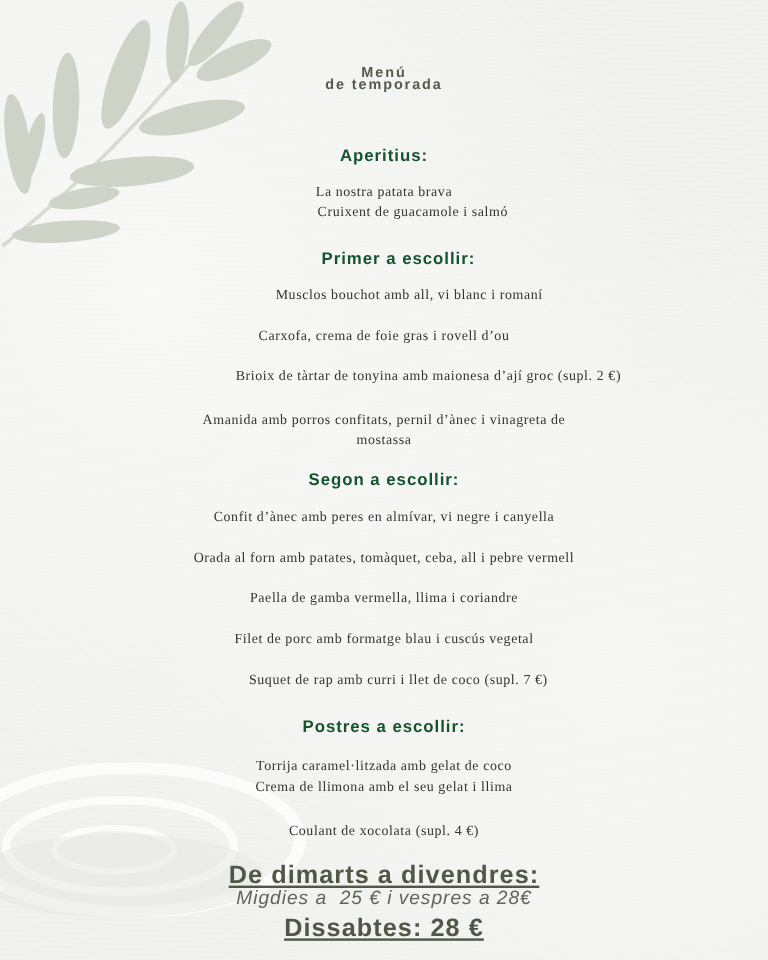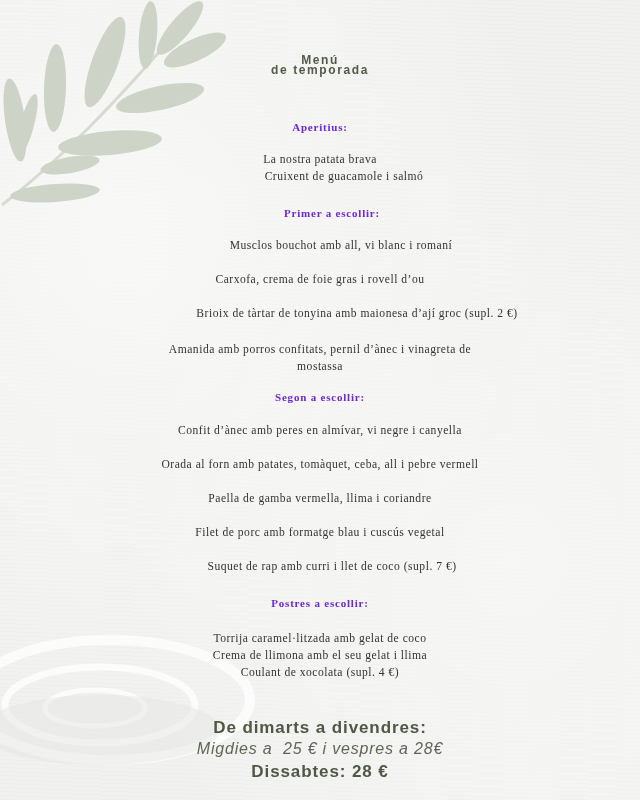--- a/index.html
+++ b/index.html
@@ -54,47 +54,48 @@
       font-size: 12px;
       letter-spacing: 1.6px;
       color: #525a4a;
       line-height: 24px;
     }
     .section-heading {
       position: absolute;
       left: 0;
       width: 640px;
       text-align: center;
-      font-family: Liberation Serif, serif;
+      font-family: Liberation Sans, sans-serif;
       font-weight: bold;
-      font-size: 11px;
+      font-size: 14px;
       letter-spacing: 0.8px;
-      color: #6d28d9;
+      color: #14532d;
     }
     .item {
       position: absolute;
       left: 0;
       width: 640px;
       text-align: center;
       font-family: Liberation Serif, serif;
       font-size: 11.6px;
       letter-spacing: 0.5px;
       color: #333333;
       line-height: 18px;
     }
     .footer-heading {
       position: absolute;
       left: 0;
       width: 640px;
       text-align: center;
       font-family: "Liberation Sans", sans-serif;
       font-weight: bold;
-      font-size: 17px;
+      font-size: 21px;
       letter-spacing: 0.9px;
       color: #4f5745;
+      text-decoration: underline;
     }
     .footer-italic {
       position: absolute;
       left: 0;
       width: 640px;
       text-align: center;
       font-family: "Liberation Sans", sans-serif;
       font-style: italic;
       font-size: 16px;
       letter-spacing: 0.8px;
@@ -154,20 +155,20 @@
     <div class="section-heading" style="top:391px;">Segon a escollir:</div>
     <div class="item" style="top:422px;">Confit d’ànec amb peres en almívar, vi negre i canyella</div>
     <div class="item" style="top:456px;">Orada al forn amb patates, tomàquet, ceba, all i pebre vermell</div>
     <div class="item" style="top:490px;">Paella de gamba vermella, llima i coriandre</div>
     <div class="item" style="top:524px;">Filet de porc amb formatge blau i cuscús vegetal</div>
     <div class="item" style="top:558px;margin-left:12px;">Suquet de rap amb curri i llet de coco (supl. 7 €)</div>
 
     <div class="section-heading" style="top:597px;">Postres a escollir:</div>
     <div class="item" style="top:630px;">Torrija caramel·litzada amb gelat de coco</div>
     <div class="item" style="top:647px;">Crema de llimona amb el seu gelat i llima</div>
-    <div class="item" style="top:664px;">Coulant de xocolata (supl. 4 €)</div>
+    <div class="item" style="top:684px;">Coulant de xocolata (supl. 4 €)</div>
 
     <div class="footer-heading" style="top:718px;">De dimarts a divendres:</div>
     <div class="footer-italic" style="top:740px;">Migdies a  25 € i vespres a 28€</div>
     <div class="footer-heading" style="top:762px;">Dissabtes: 28 €</div>
 
   </div>
 </div>
 
 </body></html>

